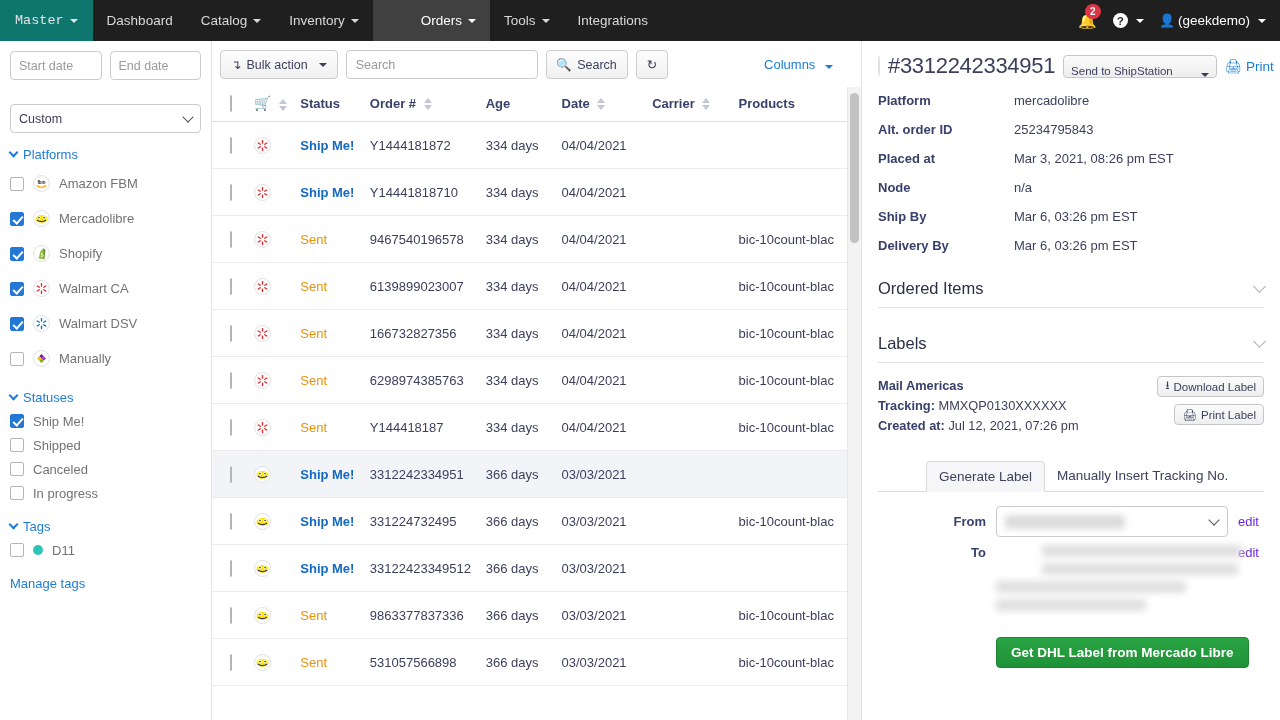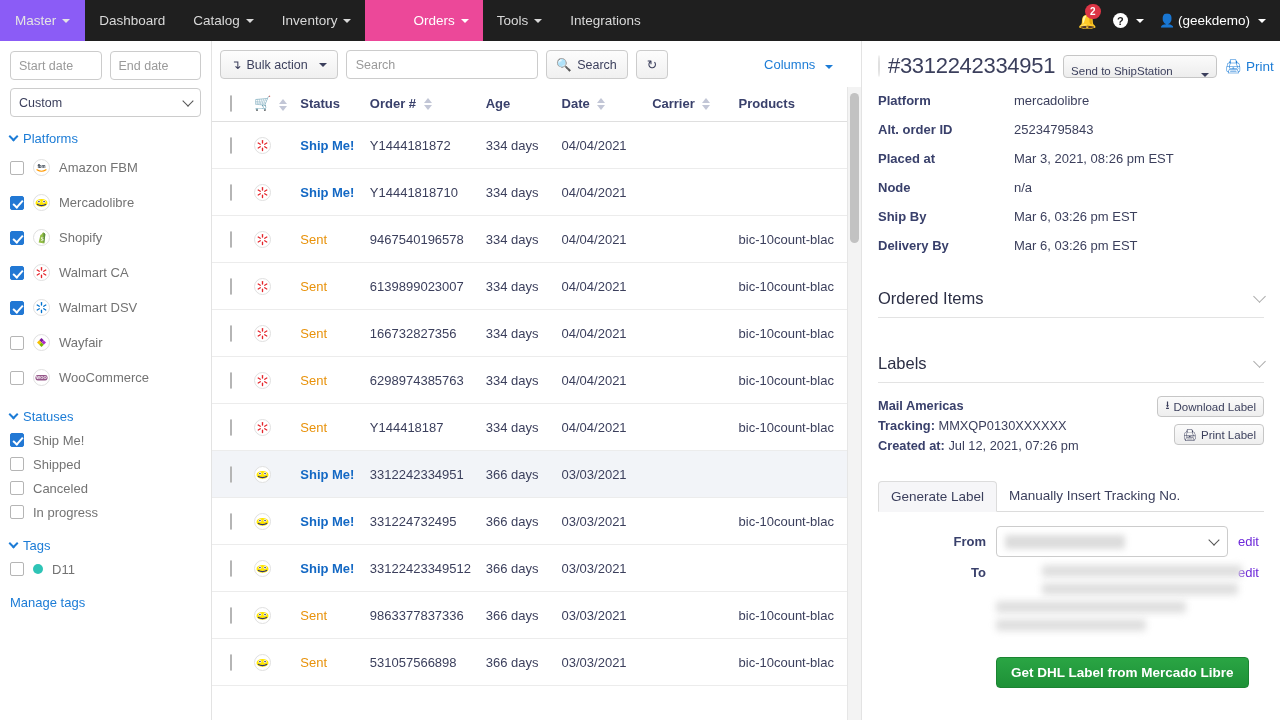--- a/index.html
+++ b/index.html
@@ -16,34 +16,35 @@
     height: 41px;
     background: #1f1f1f;
     display: flex;
     align-items: stretch;
     color: #d8d8d8;
     font-size: 13.5px;
   }
   .nav-brand {
     display: flex; align-items: center;
     padding: 0 15px;
-    background: #8b5cf6;
+    background: #0f766e;
     color: #e4e4e4;
     white-space: nowrap;
     cursor: pointer;
+    font-family: Liberation Mono, monospace;
   }
   .nav-items { display: flex; align-items: stretch; }
   .nav-item {
     display: flex; align-items: center;
     padding: 0 14px;
     white-space: nowrap;
     cursor: pointer;
     color: #d9d9d9;
   }
-  .nav-item.active { background: #ec4899; color: #fff; padding-left: 48px; }
+  .nav-item.active { background: #404040; color: #fff; padding-left: 48px; }
   .caret { display:inline-block; margin-left:6px; border-left:4px solid transparent;
            border-right:4px solid transparent; border-top:4px solid currentColor; }
   .nav-right { margin-left: auto; display: flex; align-items: center; padding-right: 14px; gap: 16px; }
   .bell-wrap { position: relative; display:flex; align-items:center; cursor:pointer; }
   .bell { font-size: 15px; color: #fff; }
   .badge {
     position: absolute; top: -8px; left: 7px;
     background: #dc3545; color: #fff; border-radius: 9px;
     font-size: 10px; font-weight: bold; padding: 1px 5px; line-height: 13px;
   }
@@ -65,21 +66,21 @@
     overflow: hidden;
     background: #fff;
   }
   .date-row { display: flex; gap: 8px; border-radius: 10px; }
   .date-input {
     flex: 1; height: 29px; border: 1px solid #ccc; border-radius: 4px;
     padding: 0 8px; font-size: 12.5px; color: #3b3f5c; width: 50%;
     font-family: "Liberation Sans", sans-serif;
   }
   .date-input::placeholder { color: #9a9a9a; }
-  .select-wrap { position: relative; margin-top: 8px; text-decoration: underline; }
+  .select-wrap { position: relative; margin-top: 24px; text-decoration: underline; }
   select.range-select {
     width: 100%; height: 29px; border: 1px solid #ccc; border-radius: 4px;
     padding: 0 8px; font-size: 12.5px; color: #3b3f5c; background: #fff;
     appearance: none; -webkit-appearance: none;
     font-family: "Liberation Sans", sans-serif;
   }
   .sel-chev {
     position:absolute; right:9px; top:9px; width:8px; height:8px;
     border-right:1.6px solid #555; border-bottom:1.6px solid #555;
     transform: rotate(45deg); pointer-events:none;
@@ -185,41 +186,41 @@
     border: 1px solid #c6c6c6; background: linear-gradient(#fbfbfb,#ededed);
     border-radius: 4px; height: 23px; padding: 0 7px; font-size: 11.5px;
     display: flex; align-items: flex-end; gap: 22px; cursor: pointer; color:#3b3f5c;
     margin-left: auto; white-space: nowrap;
   }
   .print-link { color: #1c7cd6; font-size: 13.5px; display:flex; align-items:center; gap:4px; cursor:pointer; }
   .kv { display: flex; margin-top: 14px; font-size: 13px; }
   .kv .k { width: 136px; font-weight: bold; color: #39406b; }
   .kv .v { color: #3b3f5c; }
   .section {
-    margin-top: 36px; padding-bottom: 9px; border-bottom: 1px solid #e3e3e3;
+    margin-top: 26px; padding-bottom: 9px; border-bottom: 1px solid #e3e3e3;
     display: flex; align-items: center; cursor: pointer;
   }
   .section h3 { font-size: 16.5px; font-weight: normal; color: #2c2f45; }
   .sec-chev { margin-left:auto; width:9px;height:9px; border-right:1.5px solid #aaa; border-bottom:1.5px solid #aaa;
               transform: rotate(45deg); margin-top:-5px; }
   .label-block { display:flex; margin-top: 13px; }
   .label-info { flex:1; font-size: 12.8px; line-height: 1.55; }
   .label-info b { color: #39406b; }
   .label-carrier { color: #39406b; font-weight: bold; }
   .label-btns { display:flex; flex-direction:column; gap:7px; align-items:flex-end; }
   .sm-btn {
     border:1px solid #c6c6c6; background: linear-gradient(#fbfbfb,#eeeeee); border-radius:4px;
     height:21px; padding:0 7px; font-size:11.5px; display:flex; align-items:center; gap:4px;
     cursor:pointer; color:#3b3f5c; white-space:nowrap;
   }
   .tabs { display:flex; margin-top: 26px; border-bottom: 1px solid #dcdcdc; }
   .tab { padding: 7px 12px; font-size: 13.5px; color: #3b3f5c; cursor:pointer; }
   .tab.active {
     background:#f6f6f8; border:1px solid #dcdcdc; border-bottom:1px solid #f6f6f8;
-    border-radius:4px 4px 0 0; margin-bottom:-1px;
+    border-radius:4px 4px 0 0; margin-bottom:-1px;margin-left:48px;
   }
   .note { font-size: 12px; color: #3b3f5c; line-height: 1.5; margin-top: 8px; }
   .form-row { display:flex; align-items:flex-start; margin-top:14px; gap:10px; }
   .form-lbl { width: 108px; text-align:right; font-weight:bold; color:#39406b; font-size:13px; padding-top:8px; }
   .blurred-select {
     flex:1; height:31px; border:1px solid #ccc; border-radius:4px; position:relative; background:#fff;
   }
   .blurred-fill {
     position:absolute; left:8px; top:8px; width:120px; height:14px;
     background:#dcdcdc; filter: blur(3px); border-radius:2px;
@@ -375,31 +376,21 @@
         <div class="filter-row">
           <span class="cbx"></span>
           <span class="plat-ico">
             <svg width="17" height="17" viewBox="0 0 20 20">
               <path d="M10 4l3 3-3 3-3-3z" fill="#7b189f"></path>
               <path d="M13 7l3 3-3 3-3-3z" fill="#b02ecb"></path>
               <path d="M7 7l3 3-3 3-3-3z" fill="#f6c100"></path>
               <path d="M10 10l3 3-3 3-3-3z" fill="#7ab800"></path>
             </svg>
           </span>
-          <span class="filter-label">Wayfair</span>
-        </div>
-        <div class="filter-row">
-          <span class="cbx"></span>
-          <span class="plat-ico">
-            <svg width="17" height="17" viewBox="0 0 20 20">
-              <rect x="2" y="6.5" width="16" height="7.5" rx="3" fill="#96588a"></rect>
-              <text x="10" y="12" font-size="5.5" font-weight="bold" text-anchor="middle" fill="#fff" font-family="Liberation Sans">WOO</text>
-            </svg>
-          </span>
-          <span class="filter-label">WooCommerce</span>
+          <span class="filter-label">Manually</span>
         </div>
       </div>
 
     <div class="group-title">
       <span class="chev-d"></span>
       <span>Statuses</span>
     </div>
     <div id="status-list" class="statuses">
         <div class="filter-row">
           <span class="cbx checked"></span>

